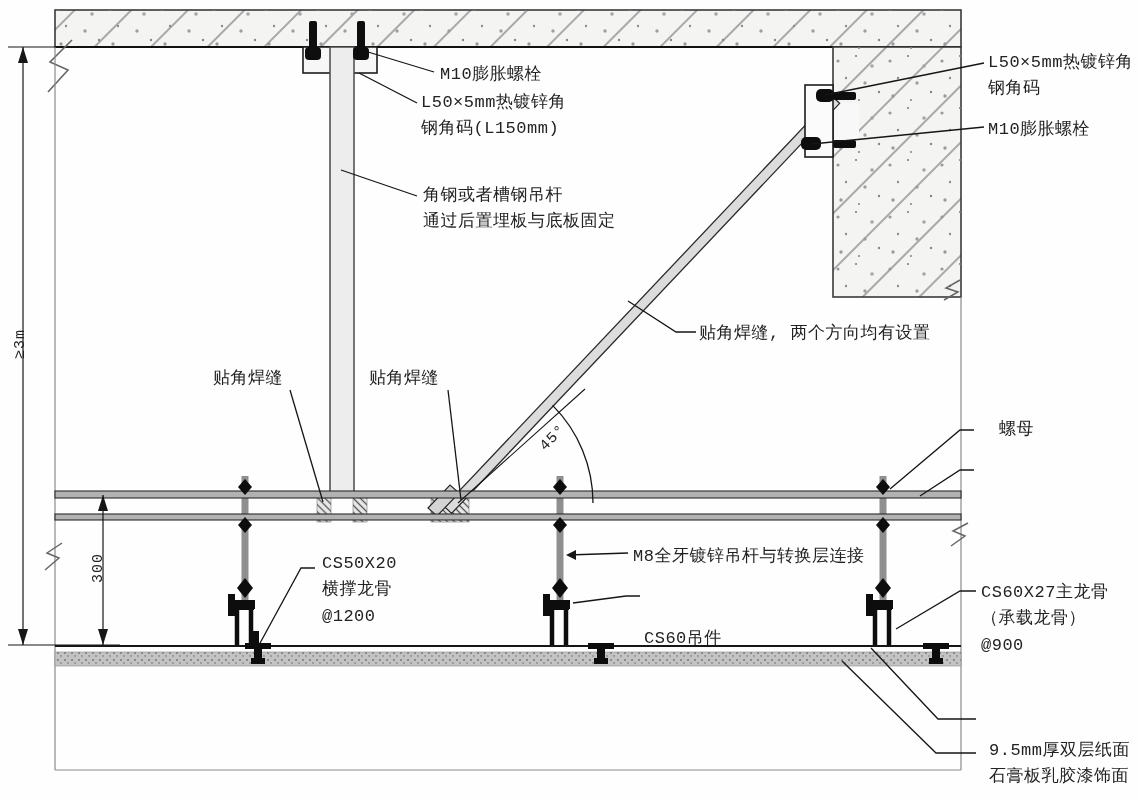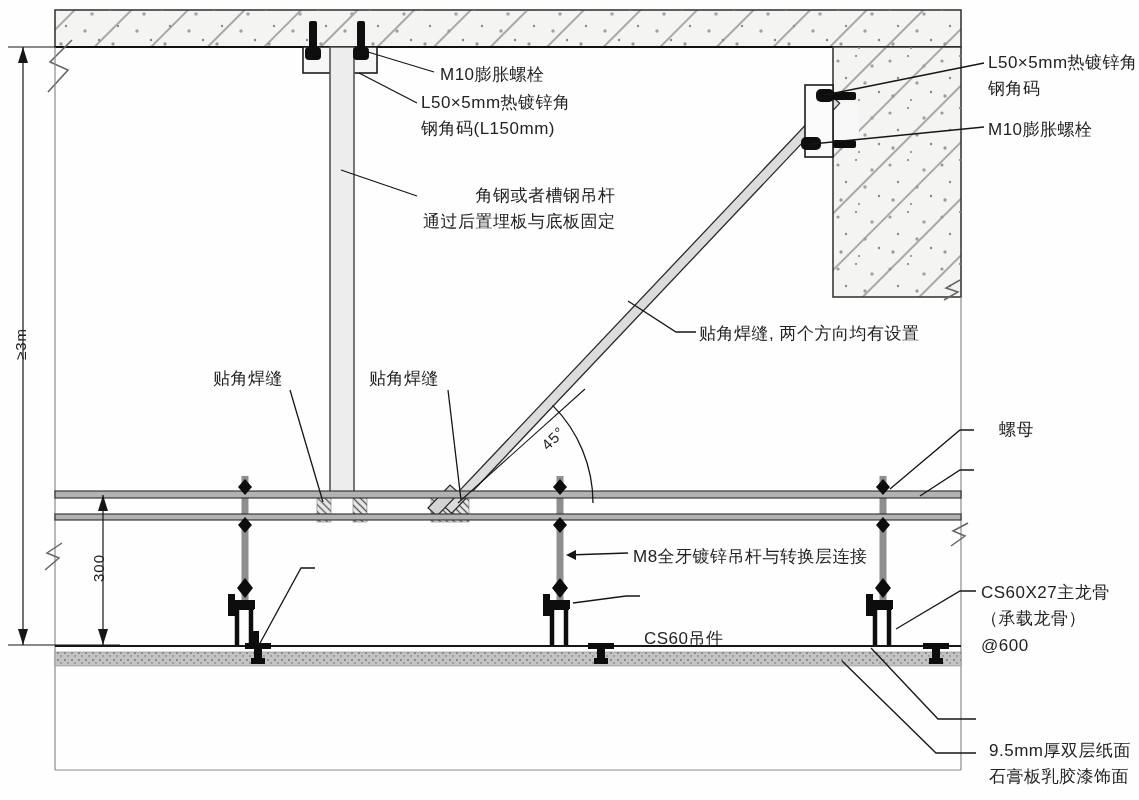--- a/index.html
+++ b/index.html
@@ -1,18 +1,18 @@
 <!DOCTYPE html>
 <html><head>
 <meta charset="utf-8">
 <style>
   html,body{margin:0;padding:0;background:#fff;}
   .stage{
     position:relative;width:1139px;height:800px;background:#fefefe;overflow:hidden;
-    font-family:Liberation Sans, sans-serif;color:#1c1c1c;
+    font-family:Liberation Mono, monospace;color:#1c1c1c;
   }
   .stage svg{position:absolute;left:0;top:0;}
   .lbl{
     position:absolute;font-size:17px;line-height:1.55;white-space:pre-line;
     color:#222;letter-spacing:.5px;
   }
   .lbl.small{font-size:15px;letter-spacing:1px;}
   .rot90{transform:rotate(-90deg);transform-origin:center;text-align:center;}
   .rot45{transform:rotate(-45deg);transform-origin:center;text-align:center;}
 </style>
@@ -212,34 +212,37 @@
       <polyline points="259,645 301,568 315,568"></polyline>
       <polyline points="896,629 960,591 976,591"></polyline>
       <polyline points="871,648 938,719 976,719"></polyline>
       <polyline points="842,661 936,753 976,753"></polyline>
     </g>
   </svg>
 
   <div class="lbl" style="left:440px;top:62px;">M10膨胀螺栓</div>
   <div class="lbl" style="left:421px;top:90px;">L50×5mm热镀锌角
 钢角码(L150mm)</div>
-  <div class="lbl" style="left:423px;top:183px;text-align:right;">角钢或者槽钢吊杆
+  <div class="lbl" style="left:423px;top:183px;">角钢或者槽钢吊杆
 通过后置埋板与底板固定</div>
   <div class="lbl" style="left:988px;top:50px;">L50×5mm热镀锌角
 钢角码</div>
   <div class="lbl" style="left:988px;top:117px;">M10膨胀螺栓</div>
   <div class="lbl" style="left:699px;top:321px;">贴角焊缝, 两个方向均有设置</div>
   <div class="lbl" style="left:213px;top:366px;">贴角焊缝</div>
   <div class="lbl" style="left:369px;top:366px;">贴角焊缝</div>
   <div class="lbl" style="left:979px;top:417px;margin-left:20px;">螺母</div>
   <div class="lbl" style="left:633px;top:544px;text-align:right;">M8全牙镀锌吊杆与转换层连接</div>
   <div class="lbl" style="left:644px;top:586px;margin-top:40px;">CS60吊件</div>
+  <div class="lbl" style="left:322px;top:551px;">CS50X20
+横撑龙骨
+@1200</div>
   <div class="lbl" style="left:981px;top:580px;">CS60X27主龙骨
 （承载龙骨）
-@600</div>
+@900</div>
   <div class="lbl" style="left:981px;top:738px;margin-left:8px;">9.5mm厚双层纸面
 石膏板乳胶漆饰面</div>
 
   <div class="lbl small rot90" style="left:-6px;top:334px;width:50px;height:20px;">≥3m</div>
   <div class="lbl small rot90" style="left:72px;top:558px;width:50px;height:20px;">300</div>
   <div class="lbl small rot45" style="left:524px;top:427px;width:56px;height:20px;">45°</div>
 
 </div>
 
 </body></html>

